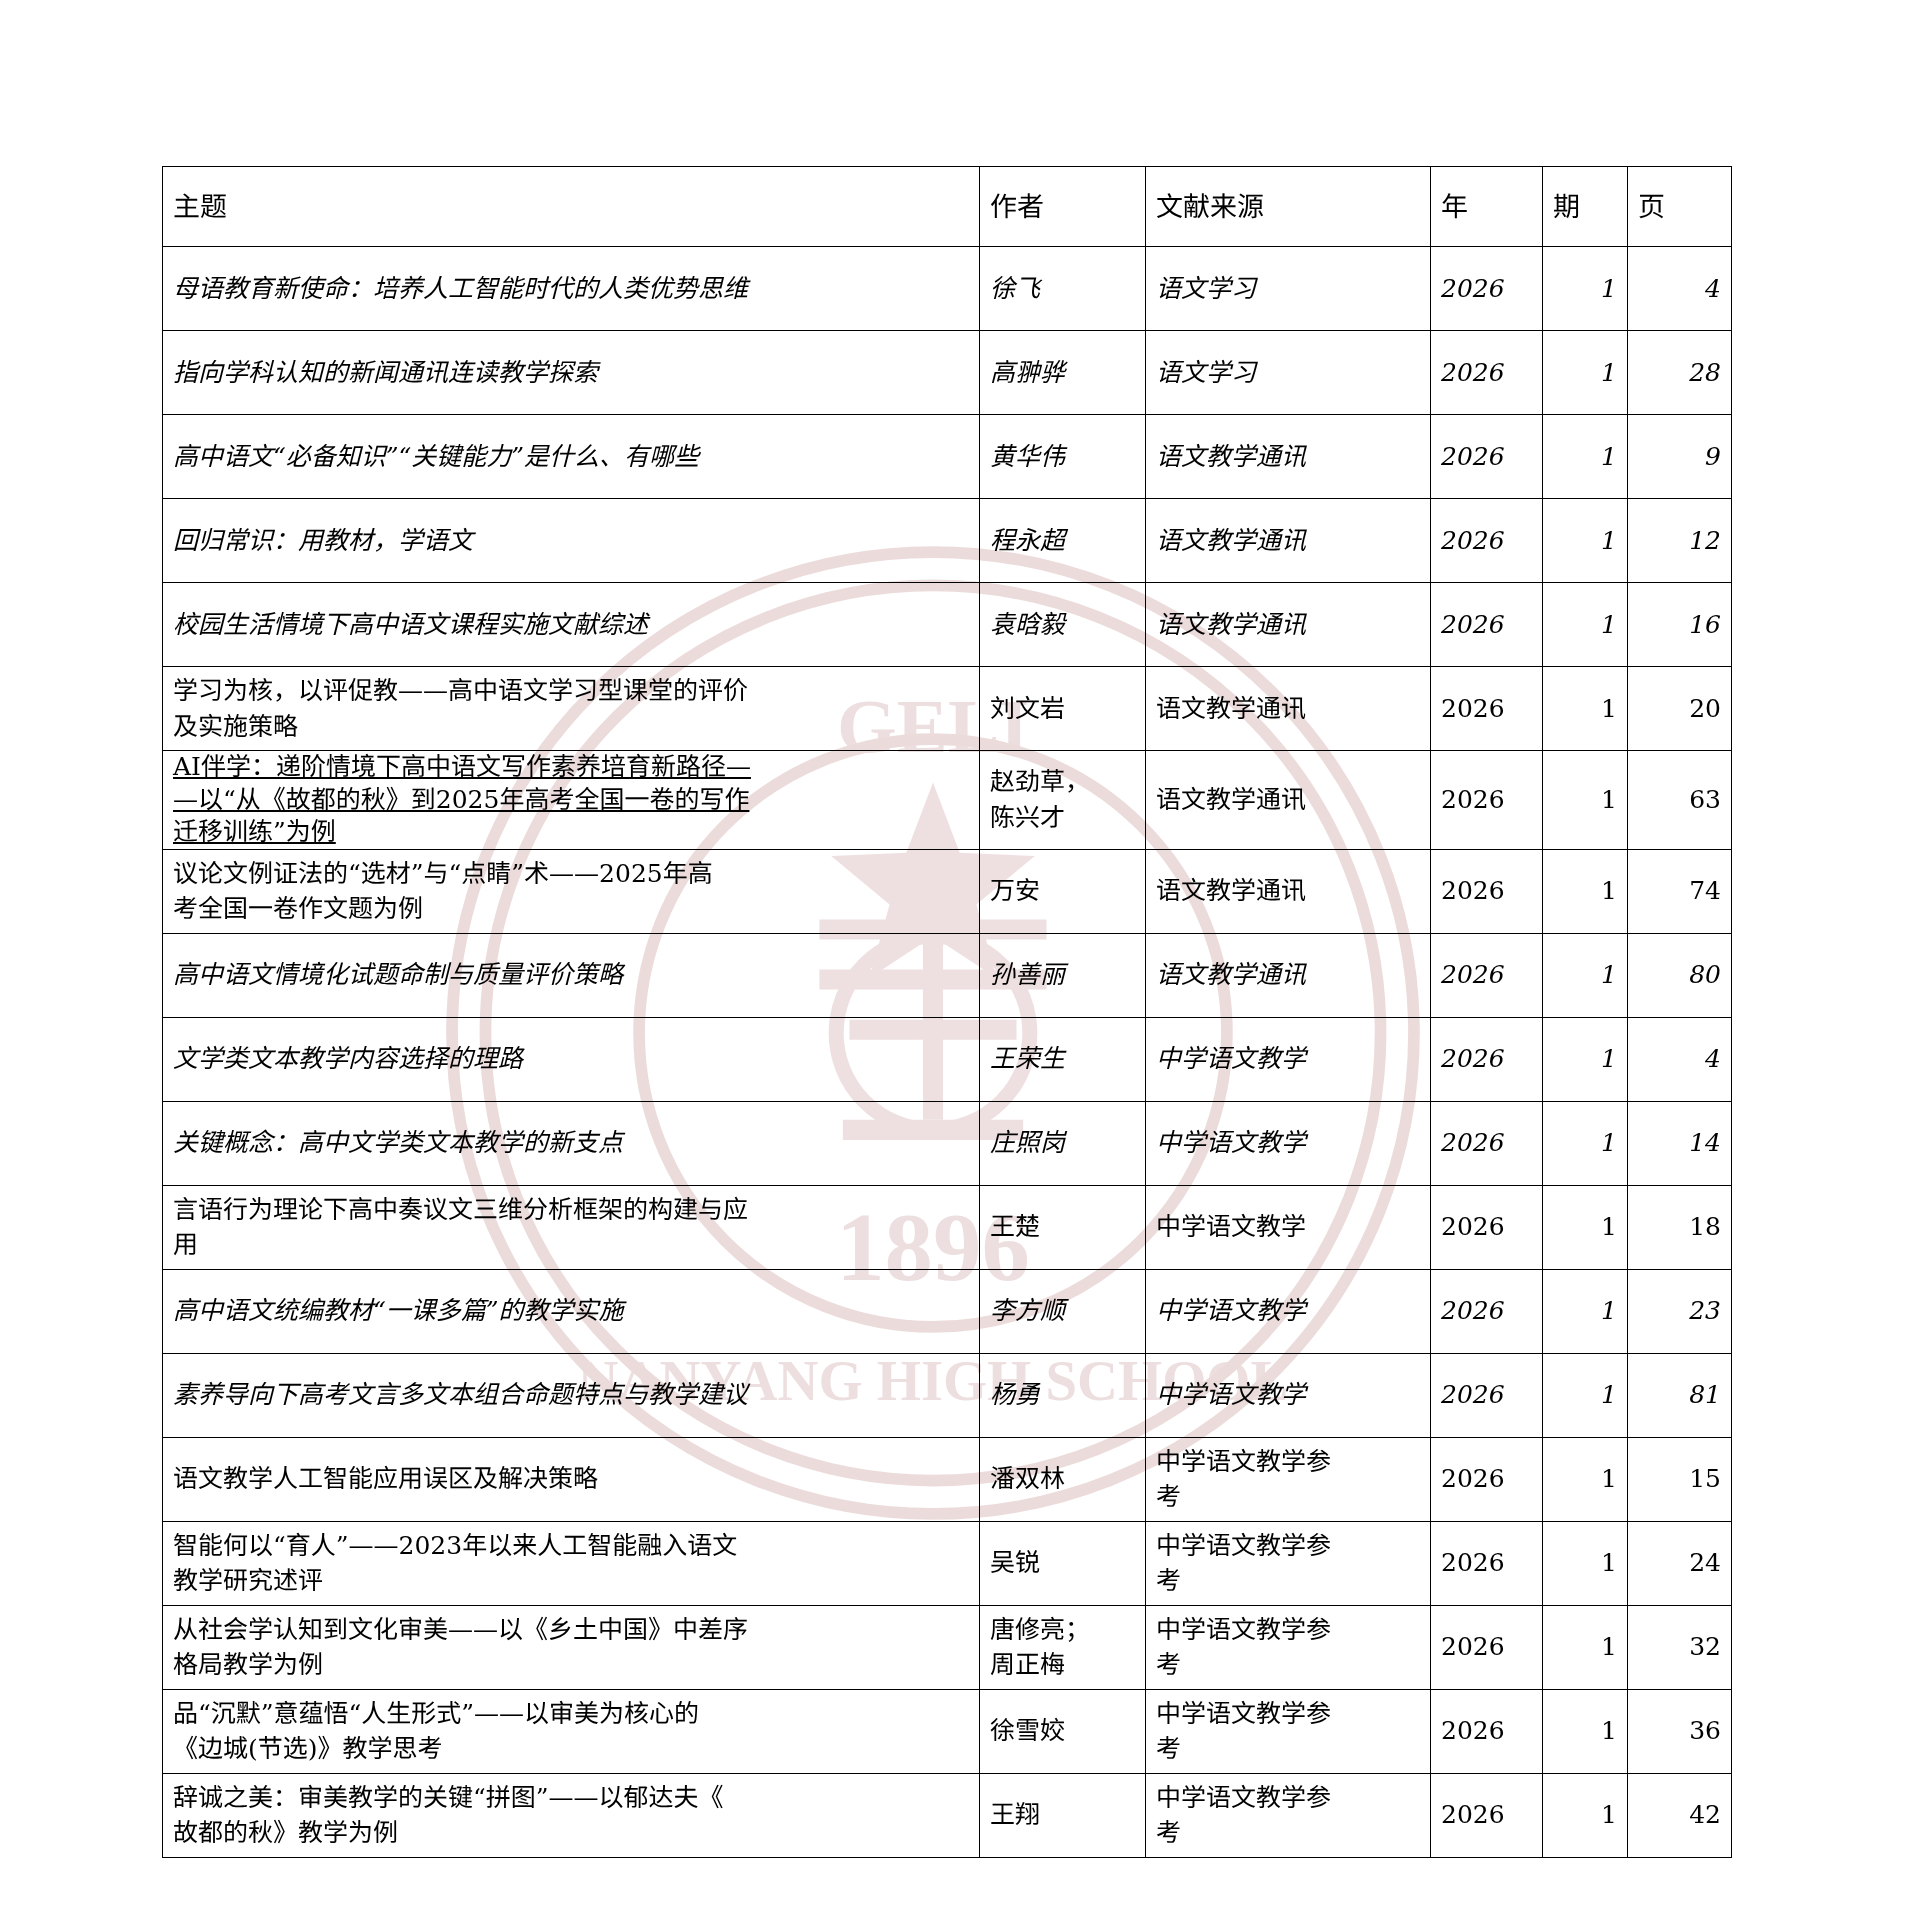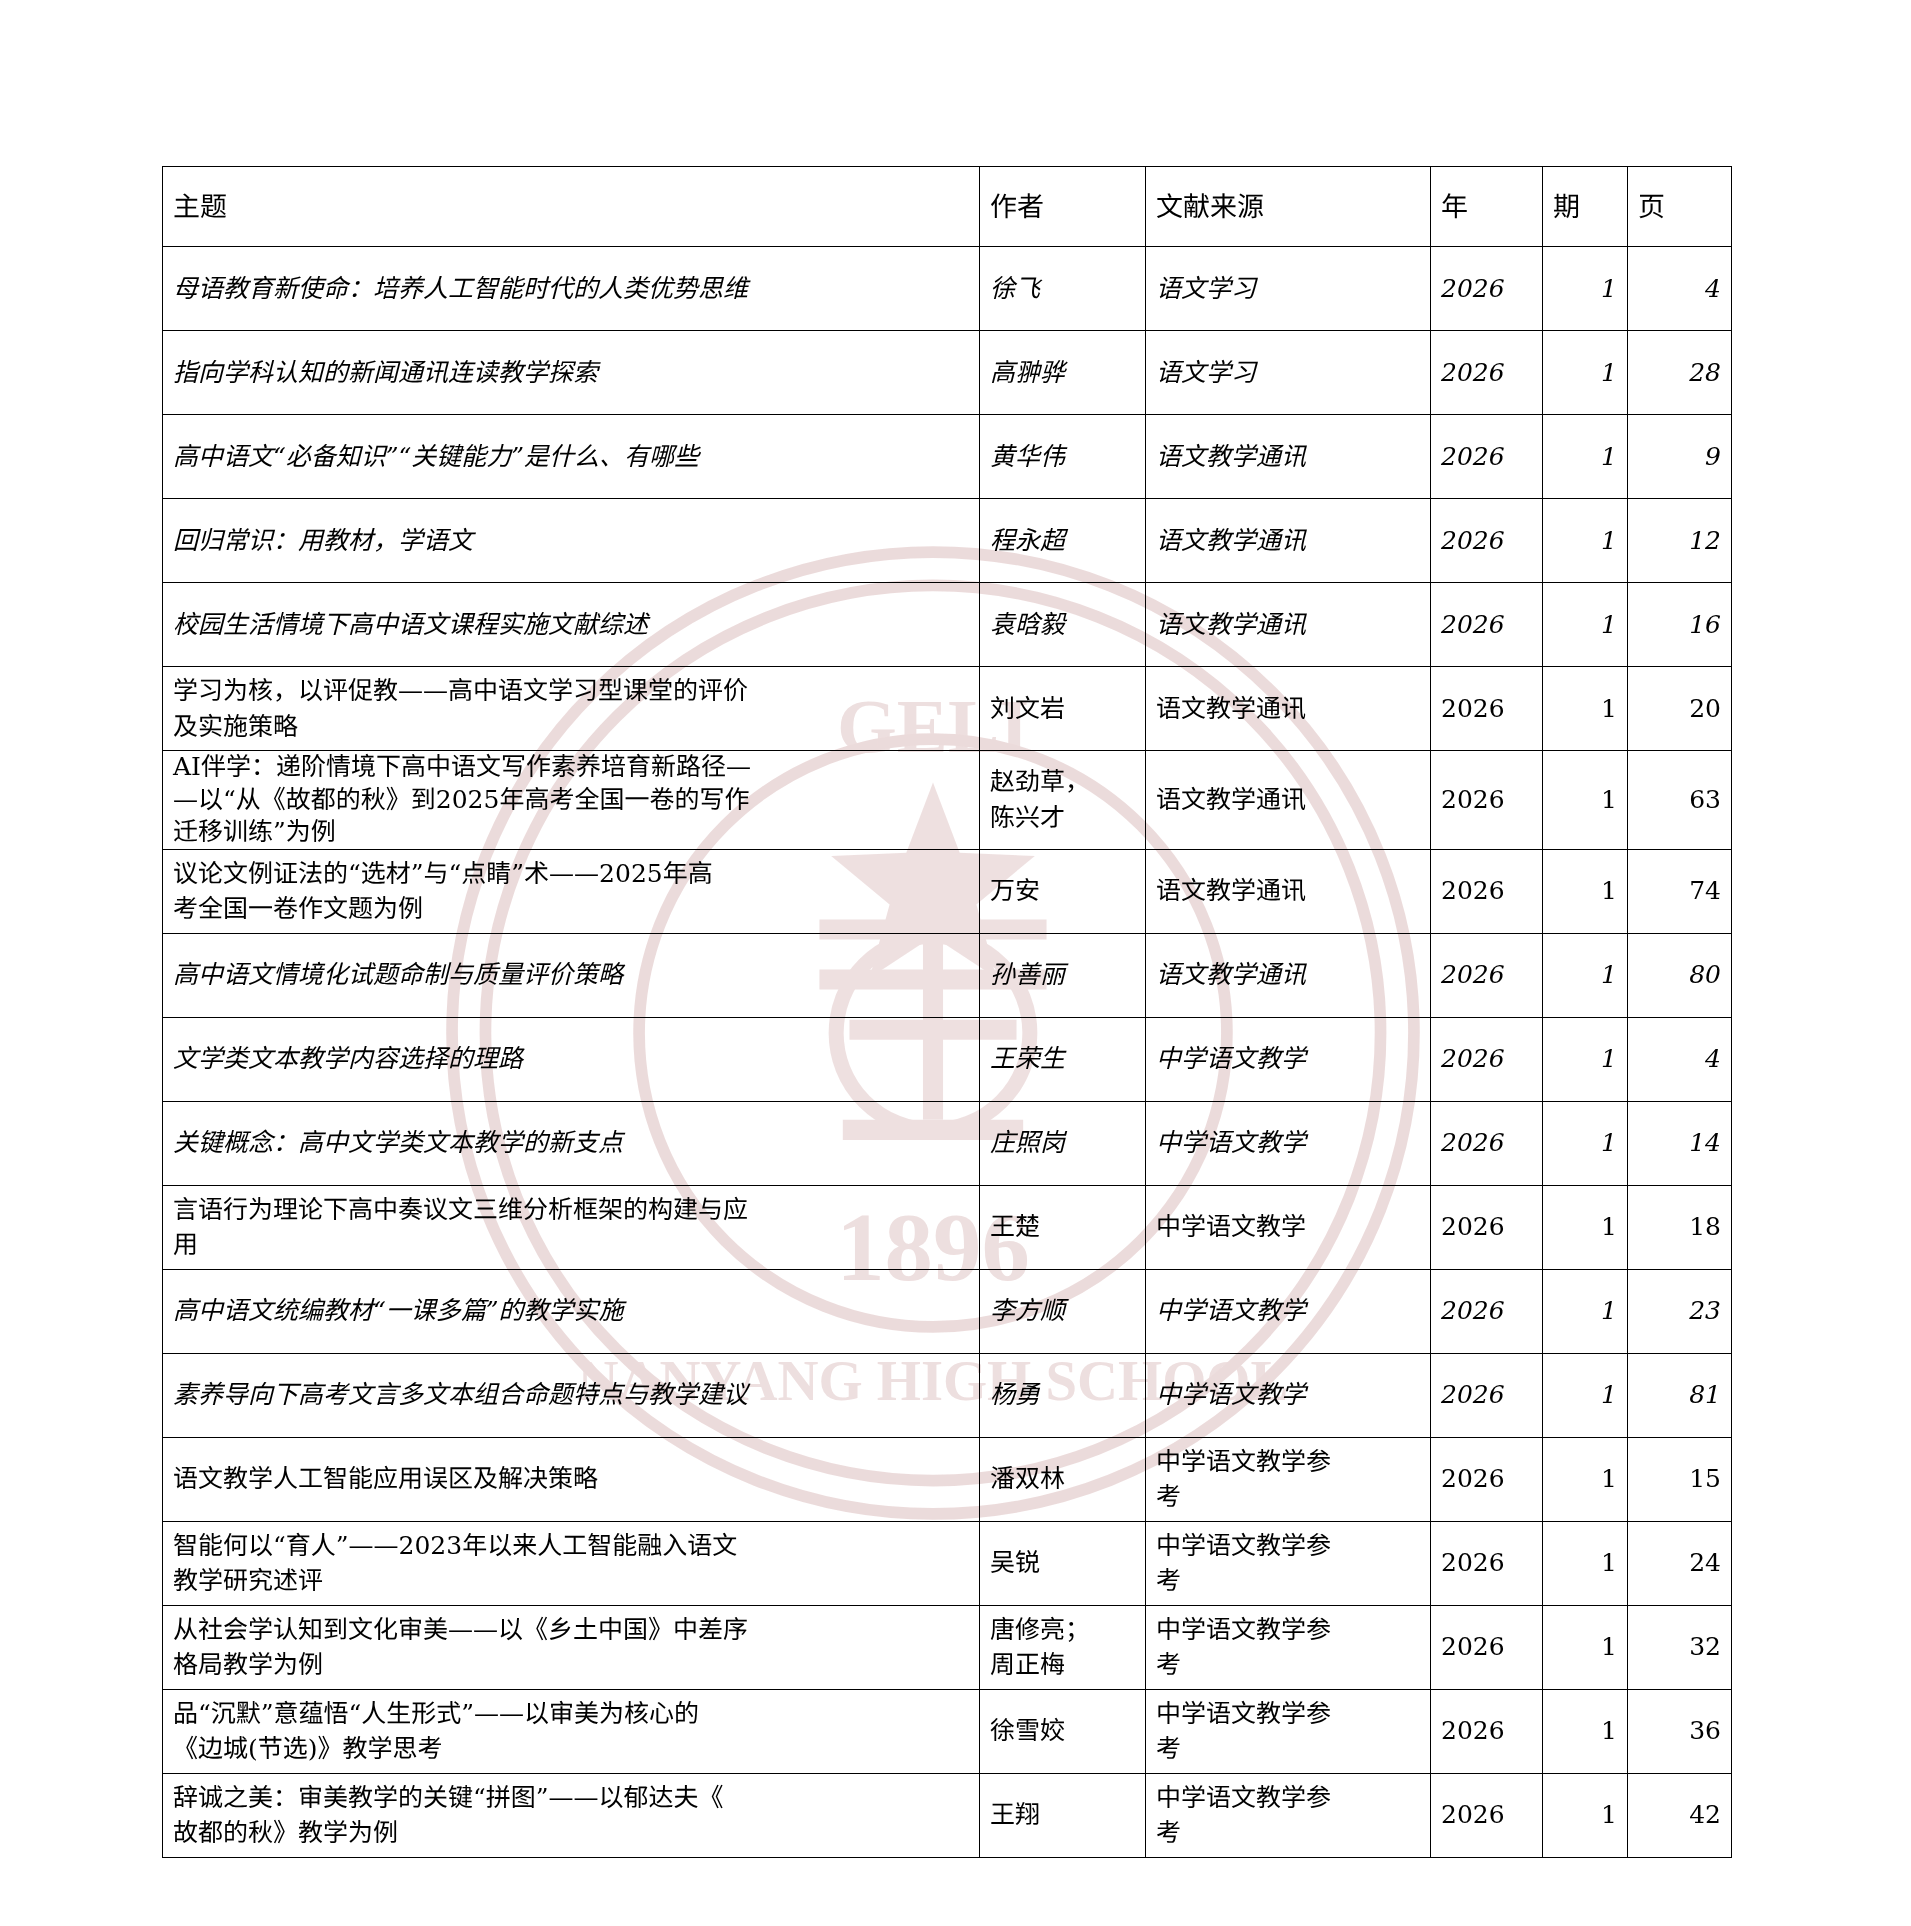--- a/index.html
+++ b/index.html
@@ -84,20 +84,21 @@
 
   
   tr.h1 td { height: 83px; font-style: italic; }
   
   tr.h2 td { height: 83px; }
   
   tr.hclip td { height: 83px; }
   tr.hclip td.topic {
     line-height: 1.30;
     position: relative;
+    text-decoration: underline;
   }
 
   .nowrapline { white-space: nowrap; }
 </style>
 </head>
 <body>
 
 <div class="page">
 
   <div class="watermark">

